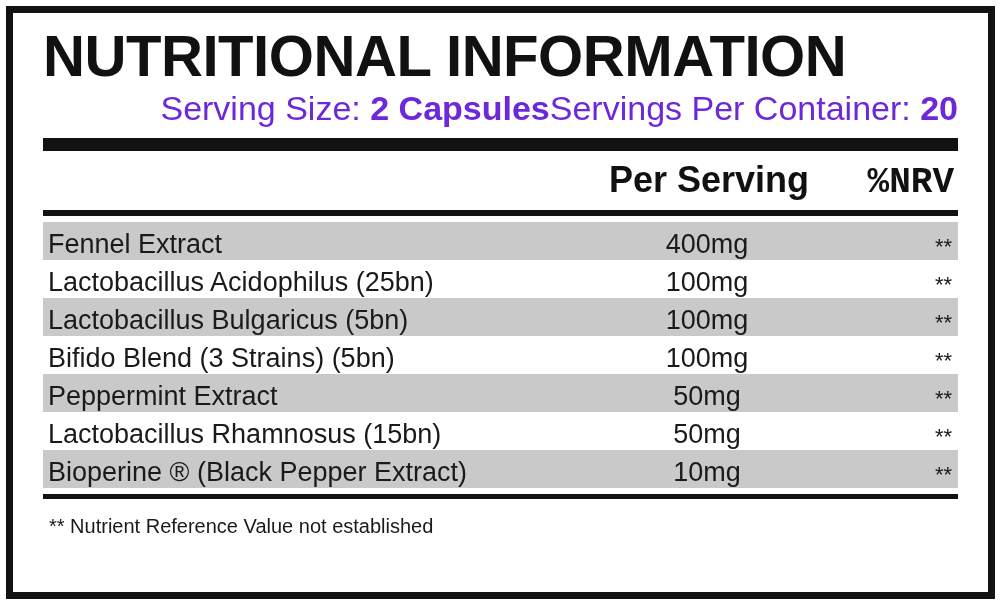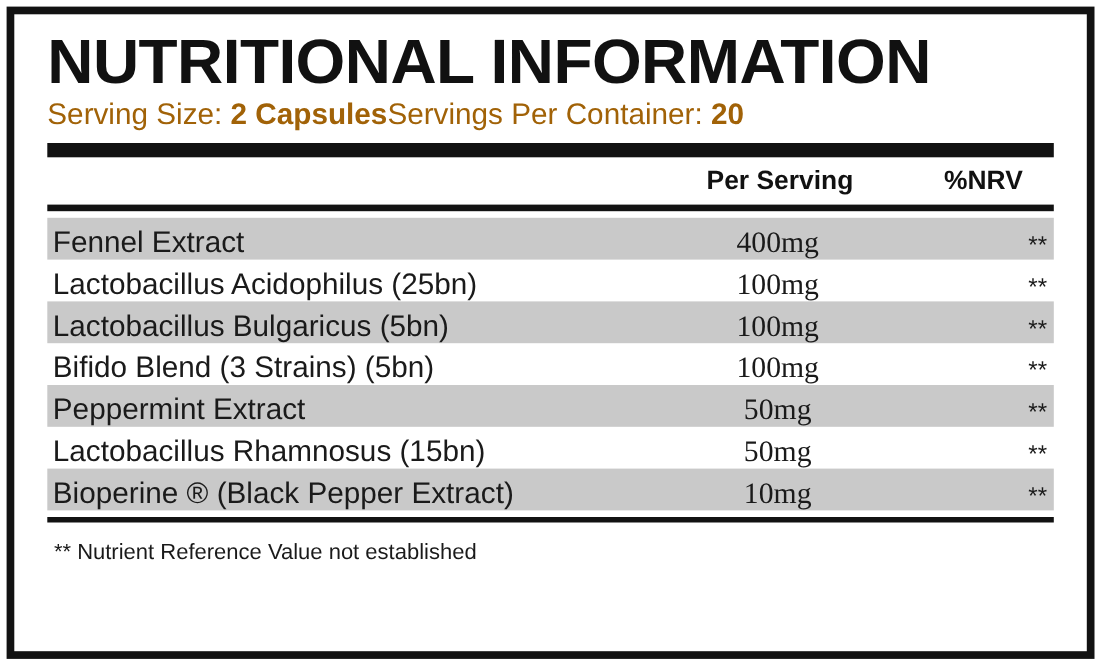--- a/index.html
+++ b/index.html
@@ -52,25 +52,25 @@
     line-height: 58px;
     letter-spacing: -0.5px;
     color: #111111;
     white-space: nowrap;
     transform: scaleX(1.02);
     transform-origin: left center;
   }
 
   .serving-row {
     display: flex;
-    justify-content: flex-start;
+    justify-content: flex-end;
     align-items: baseline;
     margin-top: 4px;
-    font-size: 27px;
-    color: #a16207;
+    font-size: 34px;
+    color: #6d28d9;
   }
   .serving-row .lbl { font-weight: normal; }
   .serving-row .val { font-weight: bold; }
 
   .rule-thick {
     height: 13px;
     background: #121212;
     margin-top: 10px;
   }
   .rule-med {
@@ -81,33 +81,34 @@
   .rule-thin {
     height: 5px;
     background: #121212;
     margin-top: 6px;
   }
 
   .col-head {
     display: flex;
     align-items: baseline;
     margin-top: 8px;
-    font-size: 24px;
+    font-size: 36px;
     font-weight: bold;
     color: #111111;
   }
   .col-head .spacer { flex: 1 1 auto; }
   .col-head .per-serving {
     width: 250px;
     text-align: center;
   }
   .col-head .nrv {
     width: 120px;
-    text-align: center;
+    text-align: right;
     padding-right: 4px;
+    font-family: Liberation Mono, monospace;
   }
 
   .rows {
     margin-top: 6px;
   }
   .row {
     display: flex;
     align-items: flex-end;
     height: 38px;
     font-size: 27px;
@@ -120,21 +121,20 @@
     flex: 1 1 auto;
     padding-left: 5px;
     white-space: nowrap;
     overflow: hidden;
     padding-top: 4px;
   }
   .row .amount {
     width: 250px;
     text-align: center;
     padding-top: 4px;
-    font-family: Liberation Serif, serif;
   }
   .row .nrv {
     width: 120px;
     text-align: right;
     padding-right: 6px;
     font-size: 22px;
     vertical-align: top;
     padding-top: 0px;
   }
 

